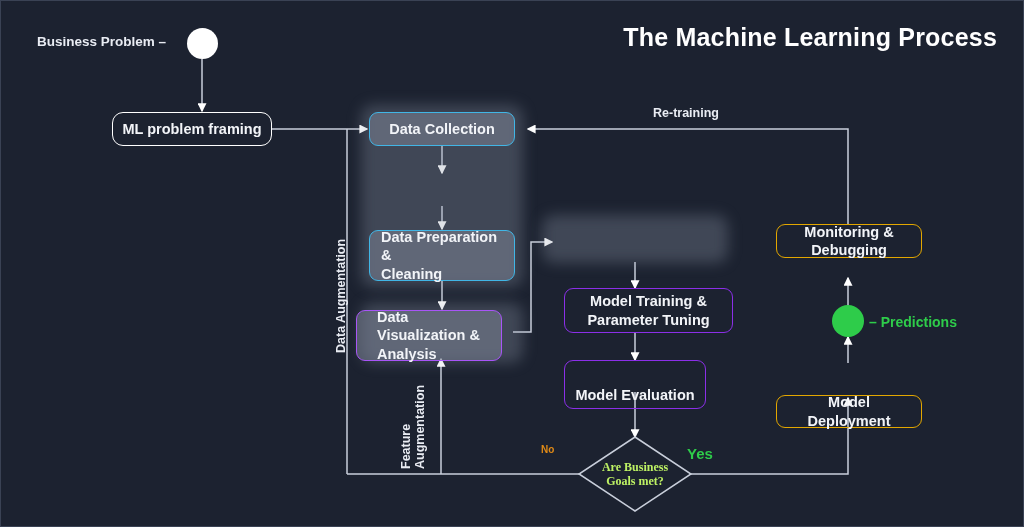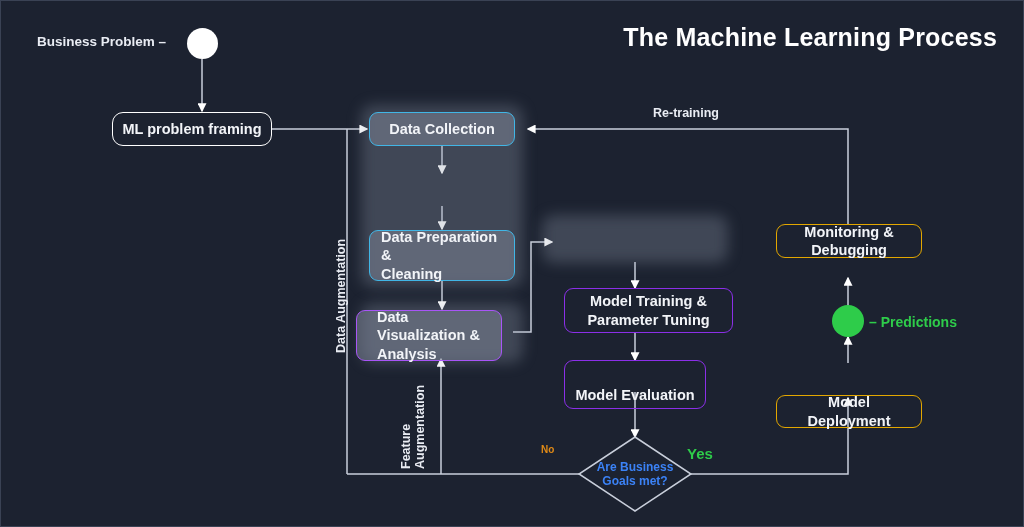--- a/index.html
+++ b/index.html
@@ -126,23 +126,24 @@
     position: absolute;
     left: 0; top: 0;
     width: 100%;
     height: 100%;
     display: flex;
     align-items: center;
     justify-content: center;
     text-align: center;
     font-size: 12px;
     font-weight: 600;
-    color: #3b82f6;
+    color: #bef264;
     line-height: 1.2;
     white-space: pre-line;
+    font-family: Liberation Serif, serif;
   }
 </style>
 </head>
 <body>
 
 <div id="canvas">
 
   <svg id="edges" viewBox="0 0 1024 527" xmlns="http://www.w3.org/2000/svg">
     <defs>
       <marker id="arrow" viewBox="0 0 10 10" refX="8.5" refY="5" markerWidth="6" markerHeight="6" orient="auto-start-reverse">

